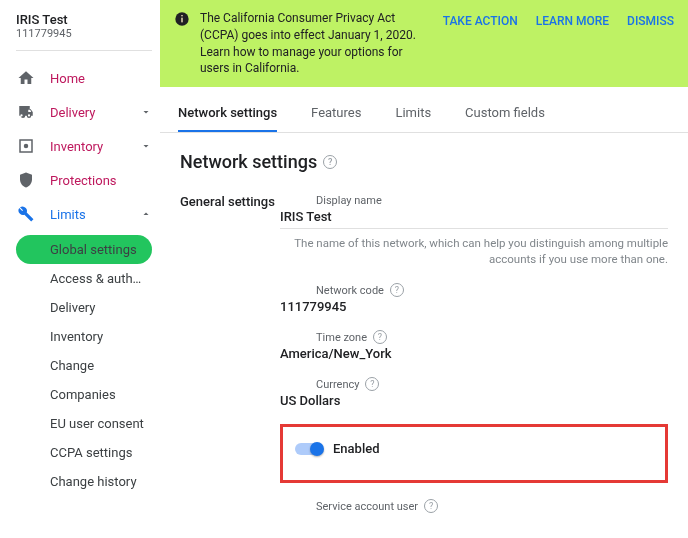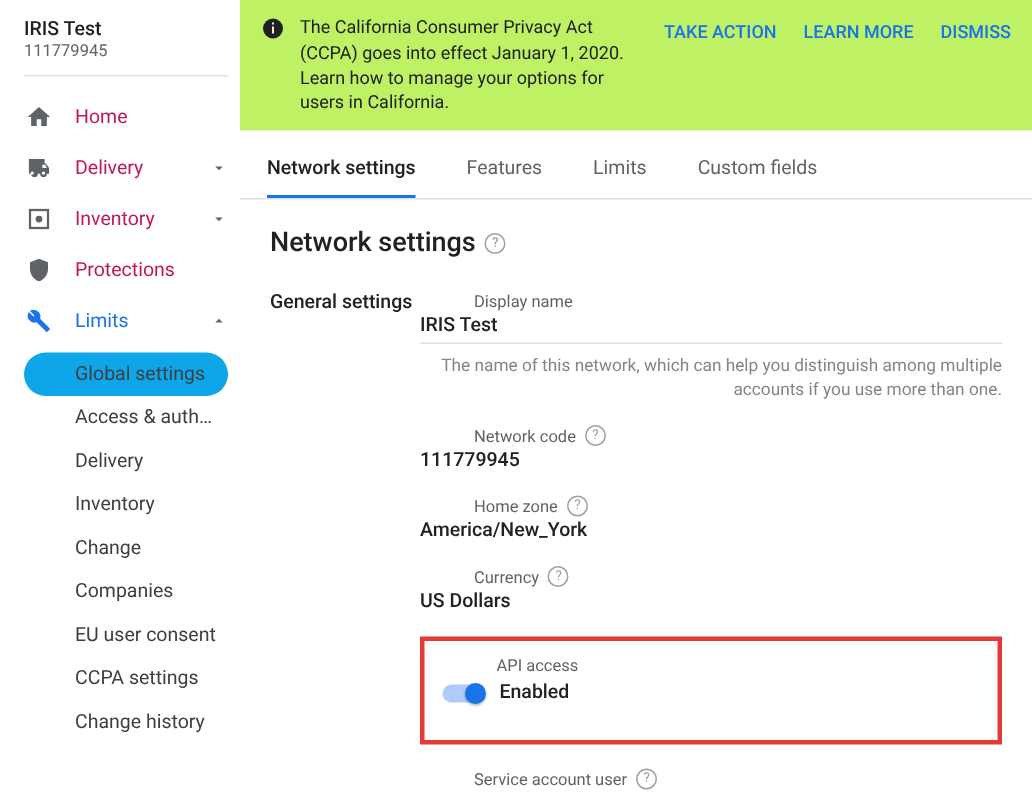--- a/index.html
+++ b/index.html
@@ -12,21 +12,21 @@
 .hr { border: none; border-top: 1px solid #e0e0e0; margin: 10px 0; }
 .nav { margin-top: 8px; }
 .nav-item { display: flex; align-items: center; padding: 7px 0; cursor: pointer; color: #be185d; }
 .nav-item.active { color: #1a73e8; }
 .nav-icon { width: 20px; height: 20px; margin-right: 14px; color: #5f6368; display: flex; align-items: center; justify-content: center; }
 .nav-item.active .nav-icon { color: #1a73e8; }
 .nav-label { flex: 1; font-size: 13px; }
 .chev { width: 12px; color: #5f6368; }
 .subnav { margin-top: 4px; }
 .sub-item { padding: 7px 4px 7px 34px; font-size: 13px; cursor: pointer; border-radius: 16px; white-space: nowrap; overflow: hidden; text-overflow: ellipsis; }
-.sub-item.selected { background: #0ea5e9; }
+.sub-item.selected { background: #22c55e; }
 .main { flex: 1; display: flex; flex-direction: column; overflow: hidden; }
 .banner { background: #bef264; display: flex; align-items: flex-start; padding: 10px 14px; font-size: 12px; }
 .banner-icon { margin-right: 10px; margin-top: 1px; }
 .banner-text { flex: 1; color: #202124; line-height: 1.4; max-width: 280px; }
 .banner-actions { display: flex; gap: 18px; align-items: center; margin-left: 10px; padding-top: 4px; }
 .banner-link { color: #1a73e8; font-weight: 500; font-size: 12px; cursor: pointer; }
 .tabs { display: flex; border-bottom: 1px solid #e0e0e0; padding: 0 18px; gap: 34px; margin-top: 8px; }
 .tab { padding: 10px 0 10px; font-size: 13px; color: #5f6368; cursor: pointer; border-bottom: 2px solid transparent; }
 .tab.active { color: #202124; font-weight: 500; border-bottom-color: #1a73e8; }
 .content { padding: 18px 20px 20px 20px; overflow-y: auto; flex: 1; }
@@ -170,36 +170,35 @@
           <div class="field">
             <div class="field-label">
                 <span>Network code</span>
                 <span class="help">?</span>
               </div>
             <div class="field-value">111779945</div>
           </div>
 
           <div class="field">
             <div class="field-label">
-                <span>Home zone</span>
+                <span>Time zone</span>
                 <span class="help">?</span>
               </div>
             <div class="field-value">America/New_York</div>
           </div>
 
           <div class="field">
             <div class="field-label">
                 <span>Currency</span>
                 <span class="help">?</span>
               </div>
             <div class="field-value">US Dollars</div>
           </div>
 
           <div class="api-box">
-            <div class="field-label">API access</div>
             <div class="toggle-row">
               <div class="toggle"></div>
               <div class="field-value">Enabled</div>
             </div>
           </div>
 
           <div class="field">
             <div class="field-label">
                 <span>Service account user</span>
                 <span class="help">?</span>

